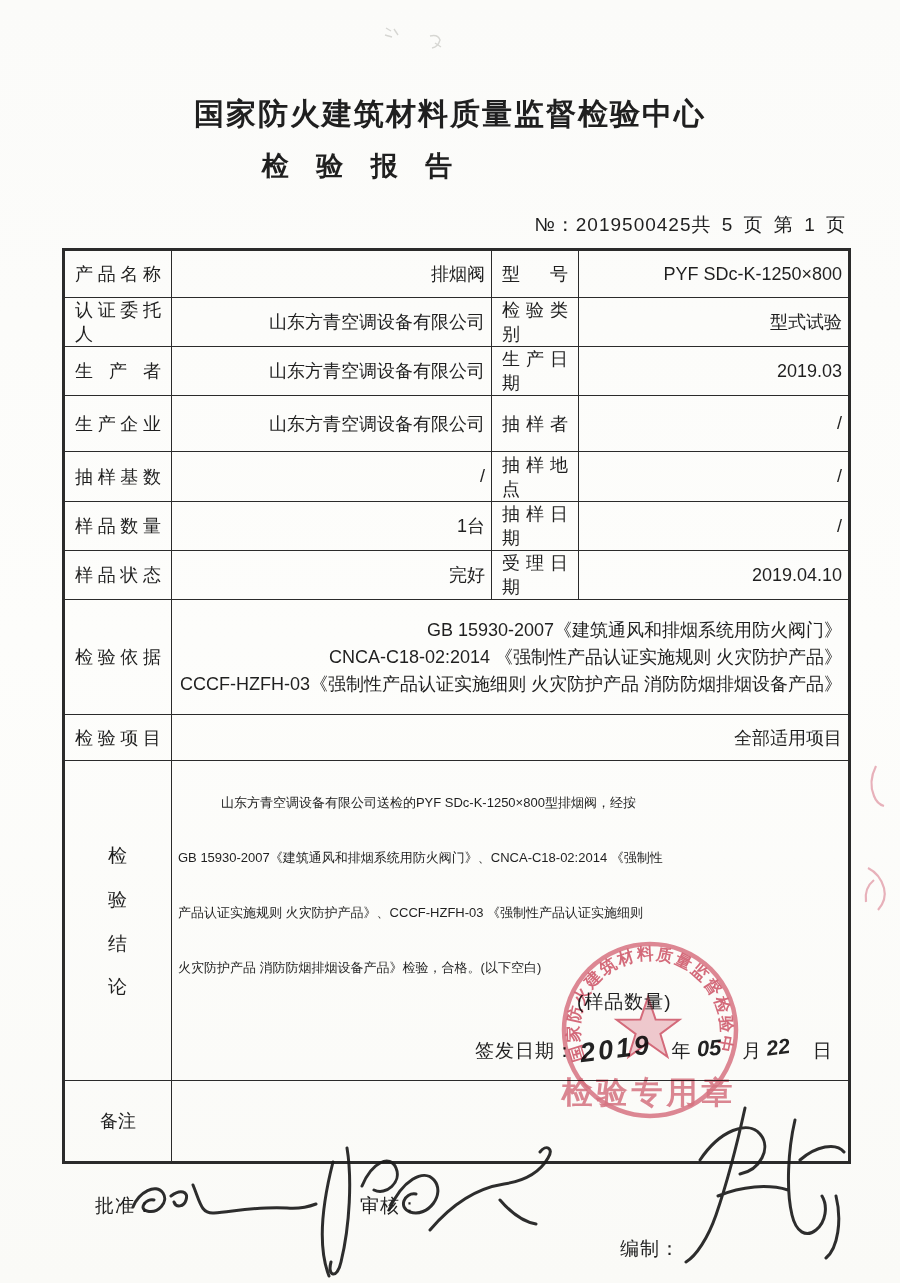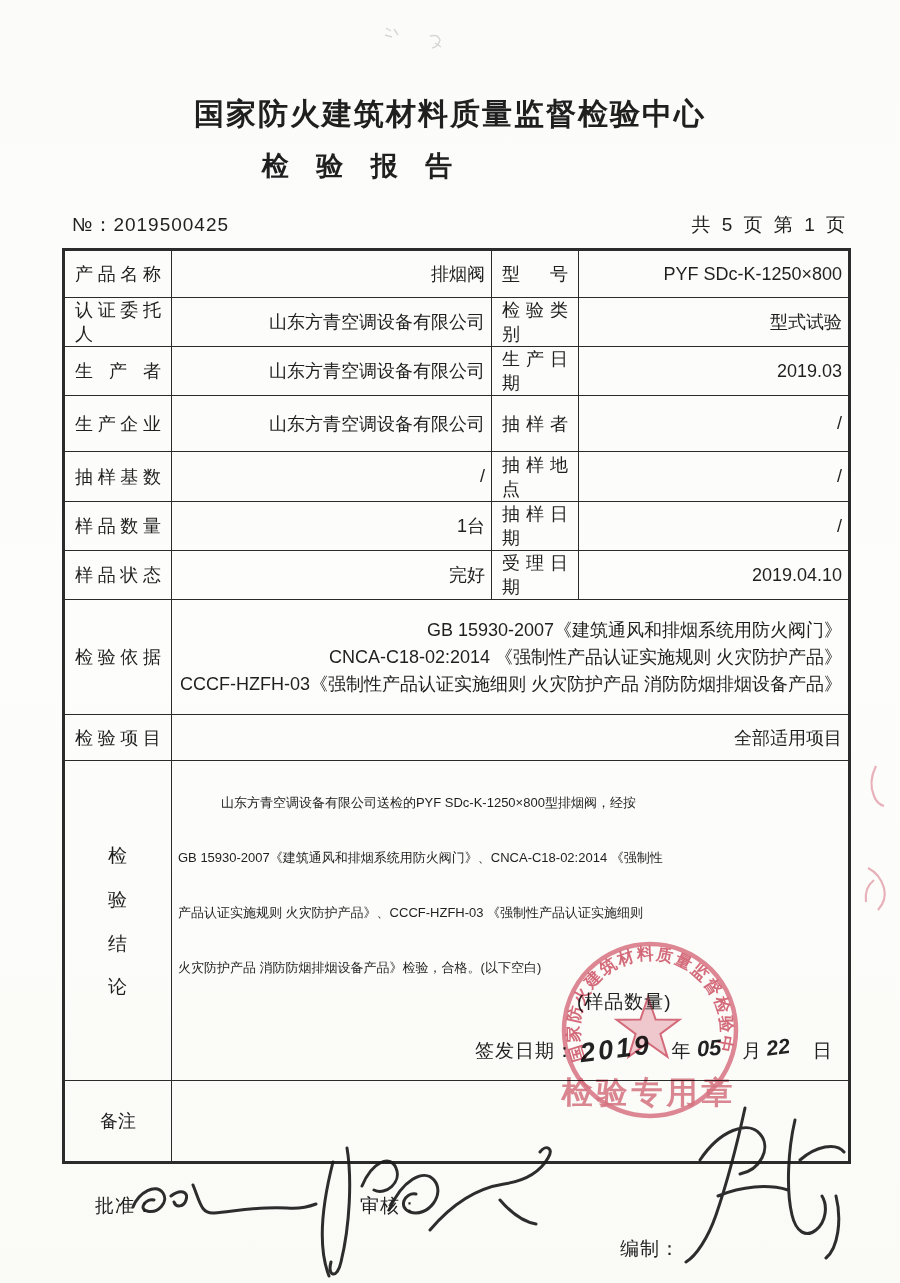--- a/index.html
+++ b/index.html
@@ -11,21 +11,21 @@
     overflow:hidden;
   }
   .page{position:relative;width:900px;height:1283px;
     background:linear-gradient(180deg,#fbfbf9 0%,#fdfdfb 50%,#fafaf7 100%);padding-left:35px;}
 
   .org-title{position:absolute;top:94px;left:0;width:900px;text-align:center;
     font-size:30px;font-weight:bold;letter-spacing:2px;}
   .report-title{position:absolute;top:148px;left:0;width:724px;text-align:center;
     font-size:27px;font-weight:bold;letter-spacing:10px;}
   .meta{position:absolute;top:212px;left:62px;width:786px;display:flex;
-    justify-content:space-between;font-size:19px;gap:27px;}
+    justify-content:flex-end;font-size:19px;}
   .meta .no{padding-left:10px;letter-spacing:1px;}
   .meta .pages{letter-spacing:3px;}
 
   table.info{position:absolute;top:248px;left:62px;width:786px;
     border-collapse:collapse;table-layout:fixed;
     border:3px solid #2b2b2b;}
   td{border:1.7px solid #2b2b2b;font-size:18px;vertical-align:middle;
     overflow:hidden;}
   td.lbl{text-align:justify;text-align-last:justify;padding:0 10px;}
   td.val{padding:0 6px 0 8px;text-align:right;}

